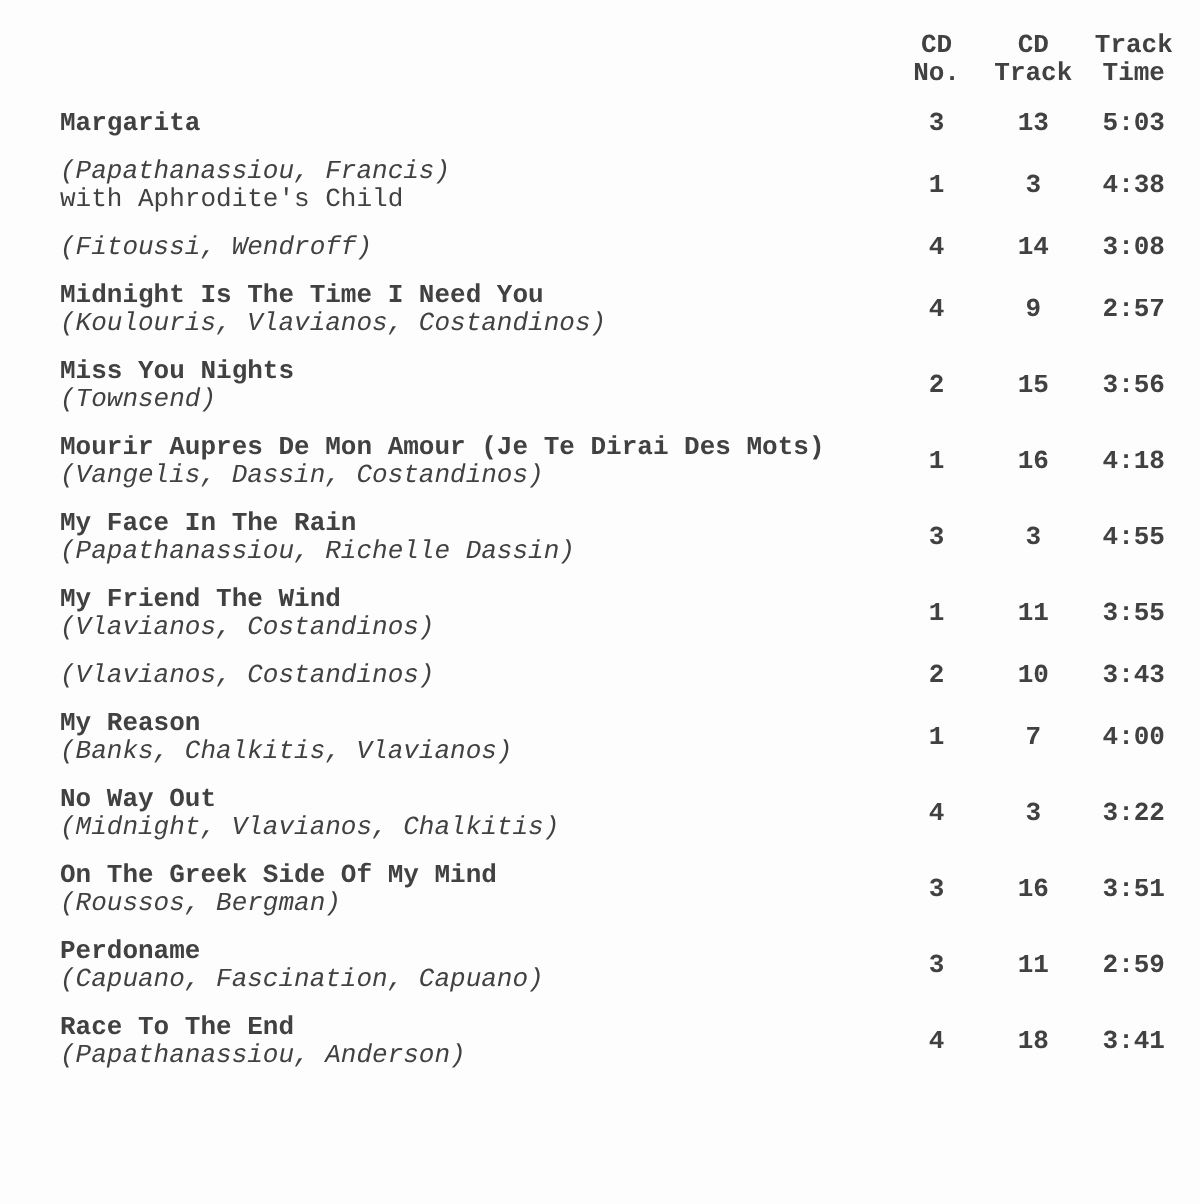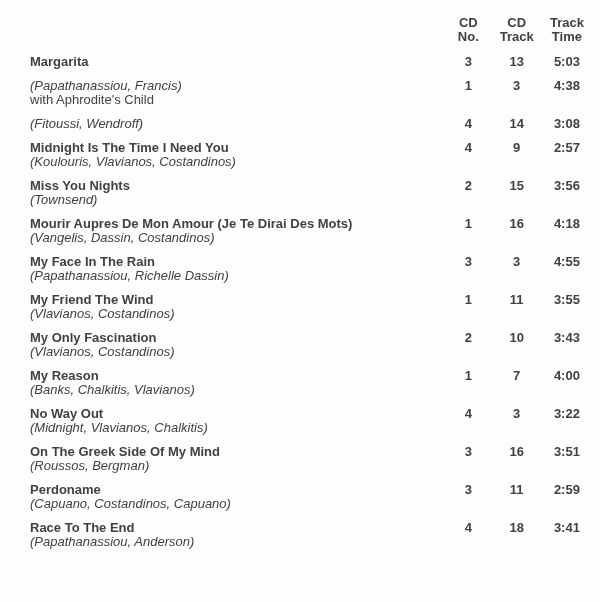--- a/index.html
+++ b/index.html
@@ -14,21 +14,22 @@
   }
   .page {
     box-sizing: border-box;
     width: 600px;
     height: 602px;
     padding: 16px 8px 0 10px;
     overflow: hidden;
   }
   .row {
     display: flex;
-    align-items: flex-start;
+    align-items: center;
+    font-family: Liberation Mono, monospace;
   }
   .title-col {
     width: 432px;
     box-sizing: border-box;
     margin-left: 20px;
   }
   .col-cdno   { width: 44px; text-align: center; }
   .col-cdtrack{ width: 50px; margin-left: 3px; text-align: center; }
   .col-time   { width: 52px; margin-left: 1px; text-align: center; }
 
@@ -162,21 +163,20 @@
       <div class="track-credits">(Vlavianos, Costandinos)</div>
 
     </div>
     <div class="col-cdno num">1</div>
     <div class="col-cdtrack num">11</div>
     <div class="col-time num">3:55</div>
   </div>
 
   <div class="row track-row">
     <div class="title-col">
-      <div class="track-title">My Only Fascination</div>
       <div class="track-credits">(Vlavianos, Costandinos)</div>
 
     </div>
     <div class="col-cdno num">2</div>
     <div class="col-cdtrack num">10</div>
     <div class="col-time num">3:43</div>
   </div>
 
   <div class="row track-row">
     <div class="title-col">
@@ -207,21 +207,21 @@
 
     </div>
     <div class="col-cdno num">3</div>
     <div class="col-cdtrack num">16</div>
     <div class="col-time num">3:51</div>
   </div>
 
   <div class="row track-row">
     <div class="title-col">
       <div class="track-title">Perdoname</div>
-      <div class="track-credits">(Capuano, Costandinos, Capuano)</div>
+      <div class="track-credits">(Capuano, Fascination, Capuano)</div>
 
     </div>
     <div class="col-cdno num">3</div>
     <div class="col-cdtrack num">11</div>
     <div class="col-time num">2:59</div>
   </div>
 
   <div class="row track-row">
     <div class="title-col">
       <div class="track-title">Race To The End</div>

